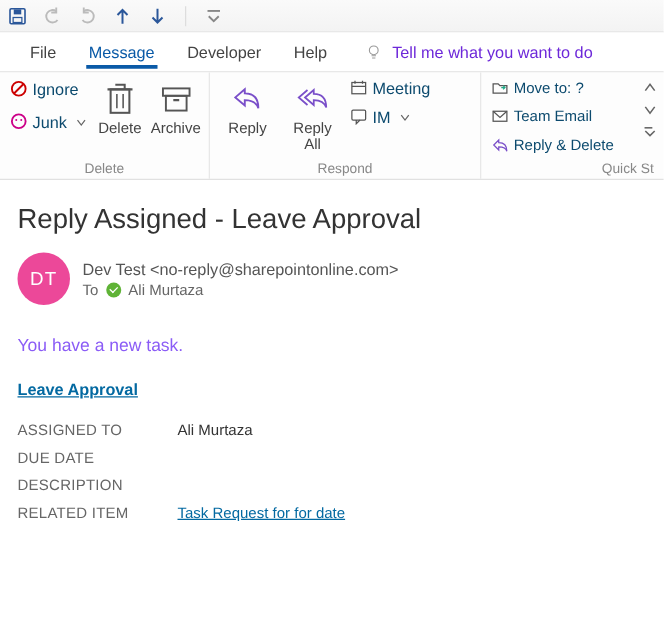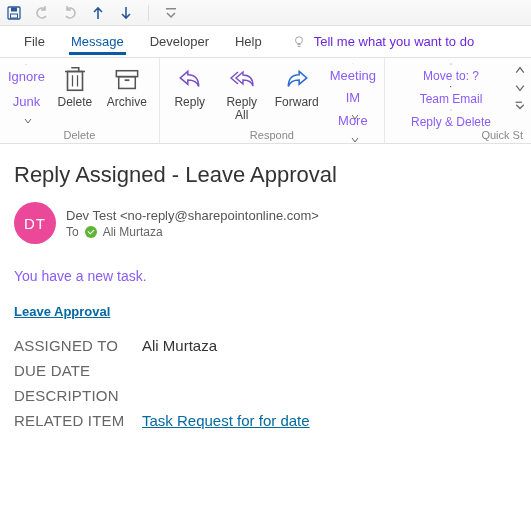--- a/index.html
+++ b/index.html
@@ -9,40 +9,40 @@
   .qat .disabled svg * { stroke: #bbb; fill: none; }
   .qat .sep { width:1px; height:16px; background:#ddd; margin:0 2px; }
   .tabs { height: 32px; display:flex; align-items:center; padding: 0 10px 0 22px; gap: 22px; background:#fff; border-bottom:1px solid #e1e1e1; }
   .tab { padding: 6px 2px; color:#444; cursor:default; }
   .tab.active { color:#0a5aa7; border-bottom: 3px solid #0a5aa7; padding-bottom:3px; font-weight:400; }
   .bulb { display:flex; align-items:center; gap:8px; color:#6d28d9; margin-left:6px; }
   .ribbon { display:flex; border-bottom:1px solid #e1e1e1; background:#fdfdfd; height: 86px; }
   .group { border-right:1px solid #e8e8e8; padding: 4px 6px 0 6px; display:flex; flex-direction:column; justify-content:space-between; }
   .group-body { display:flex; align-items:flex-start; gap:4px; flex:1; }
   .group-label { text-align:center; font-size:11px; color:#888; padding-bottom:2px; }
-  .smallbtn { display:flex; align-items:center; gap:4px; height:20px; padding:0 2px; color:#8b5cf6;flex-direction:column; }
+  .smallbtn { display:flex; align-items:flex-start; gap:4px; height:20px; padding:0 2px; color:#0c4a6e; }
   .smallbtn svg { width:14px; height:14px; }
   .col { display:flex; flex-direction:column; gap:2px; }
   .bigbtn { display:flex; flex-direction:column; align-items:center; gap:2px; width:48px; padding:2px 0; color:#444; }
   .bigbtn.wide { width:54px; }
   .bigbtn .lbl { font-size:12px; text-align:center; line-height:1.1; }
   .movecol .smallbtn { font-size:12px; }
   .reading { padding: 18px 14px 0 14px; }
   .subject { font-size:22px; color:#333; font-weight:400; margin-bottom:14px; }
   .senderrow { display:flex; align-items:center; gap:10px; }
   .avatar { width:42px; height:42px; border-radius:50%; background:#ec4899; color:#fff; display:flex; align-items:center; justify-content:center; font-size:15px; letter-spacing:1px; }
   .sendername { color:#555; }
   .torow { display:flex; align-items:center; gap:6px; margin-top:2px; color:#666; font-size:12px; }
   .check { width:12px; height:12px; border-radius:50%; background:#5fb336; display:inline-flex; align-items:center; justify-content:center; }
   .check::after { content:""; width:5px; height:3px; border-left:1.5px solid #fff; border-bottom:1.5px solid #fff; transform:rotate(-45deg); margin-top:-1px; }
   .body { padding: 0 14px; }
   .newtask { margin:24px 0 20px 0; font-size:14px; color:#8b5cf6; }
   a.link { color:#0369a1; text-decoration:underline; }
   .tbl { margin-top:14px; }
-  .trow { display:flex; padding:4px 0; font-size:15px; }
+  .trow { display:flex; padding:4px 0; font-size:12px; }
   .trow .k { width:128px; color:#666; letter-spacing:0.2px; }
   .trow .v { color:#333; }
   .tri { display:inline-block; margin-left:4px; }
   .tri svg { width:8px; height:8px; }
 </style>
 </head>
 <body>
 
 <div class="qat">
   <span class="ico">
@@ -151,52 +151,36 @@
         <span class="lbl">Reply</span>
       </div>
       <div class="bigbtn">
         <svg width="26" height="30" viewBox="0 0 26 24">
             <path d="M9 5 L2 11 L9 17" fill="none" stroke="#7a4fc9" stroke-width="1.4"></path>
             <path d="M14 5 L7 11 L14 17 V13 C20 13 23 16 24 19 C24 11 20 8 14 8 Z" fill="none" stroke="#7a4fc9" stroke-width="1.4"></path>
           </svg>
         <span class="lbl" style="white-space:pre">Reply
 All</span>
       </div>
-      <div class="bigbtn wide">
-        <svg width="26" height="30" viewBox="0 0 24 24">
-            <path d="M14 5 L21 11 L14 17 V13 C8 13 5 16 4 19 C4 11 8 8 14 8 Z" fill="none" stroke="#2b6cd1" stroke-width="1.4"></path>
-          </svg>
-        <span class="lbl">Forward</span>
-      </div>
       <div class="col" style="gap:3px;padding-top:1px;">
         <div class="smallbtn">
           <svg viewBox="0 0 14 14">
               <rect x="1.5" y="3" width="11" height="9" fill="none" stroke="#555"></rect>
               <line x1="1.5" y1="6" x2="12.5" y2="6" stroke="#555"></line>
               <line x1="4" y1="1.5" x2="4" y2="4" stroke="#555"></line>
               <line x1="10" y1="1.5" x2="10" y2="4" stroke="#555"></line>
             </svg>
           <span>Meeting</span>
         </div>
         <div class="smallbtn">
           <svg viewBox="0 0 14 14">
               <rect x="1.5" y="2" width="11" height="8" rx="1" fill="none" stroke="#555"></rect>
               <path d="M5 10 L5 13 L8 10" fill="none" stroke="#555"></path>
             </svg>
           <span>IM</span>
-          <span class="tri"><svg viewBox="0 0 8 8">
-                <path d="M1 2 L4 6 L7 2" fill="none" stroke="#666"></path>
-              </svg></span>
-        </div>
-        <div class="smallbtn">
-          <svg viewBox="0 0 14 14">
-              <rect x="1.5" y="3" width="11" height="8" fill="none" stroke="#555"></rect>
-              <path d="M1.5 3 L7 8 L12.5 3" fill="none" stroke="#555"></path>
-            </svg>
-          <span>More</span>
           <span class="tri"><svg viewBox="0 0 8 8">
                 <path d="M1 2 L4 6 L7 2" fill="none" stroke="#666"></path>
               </svg></span>
         </div>
       </div>
     </div>
     <div class="group-label">Respond</div>
   </div>
 
   <div class="group movecol" style="flex:1;border-right:none">

